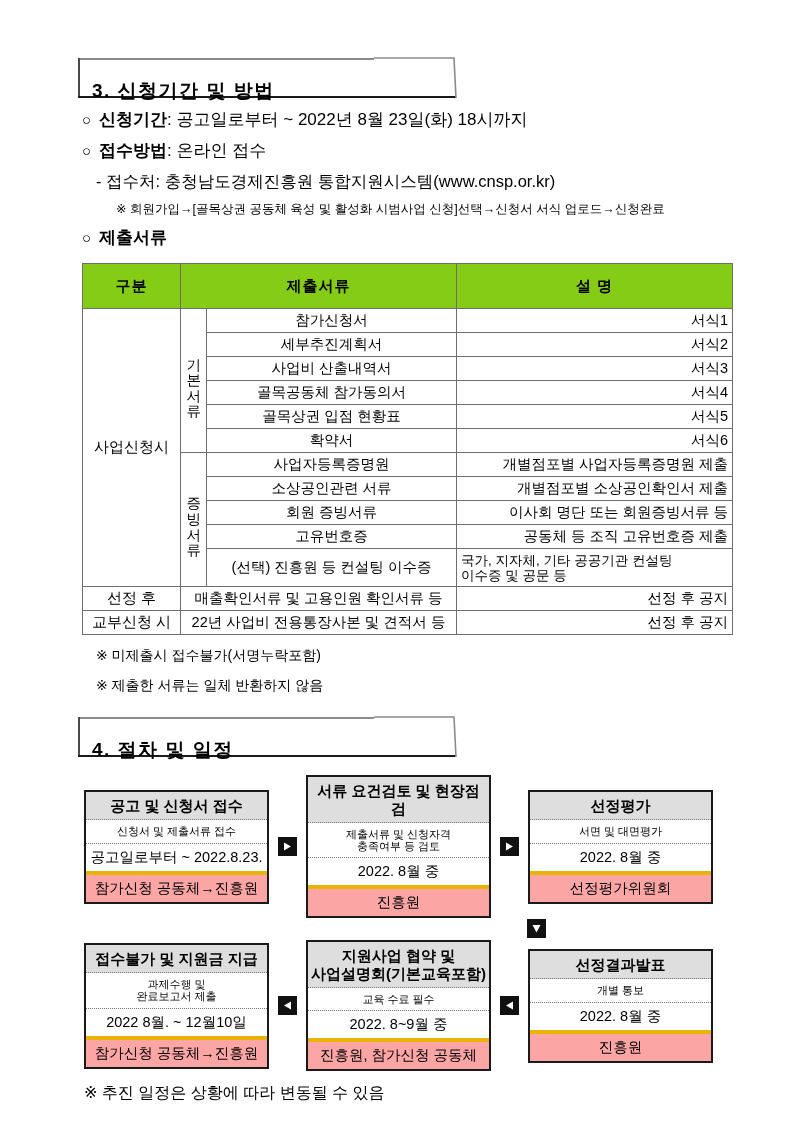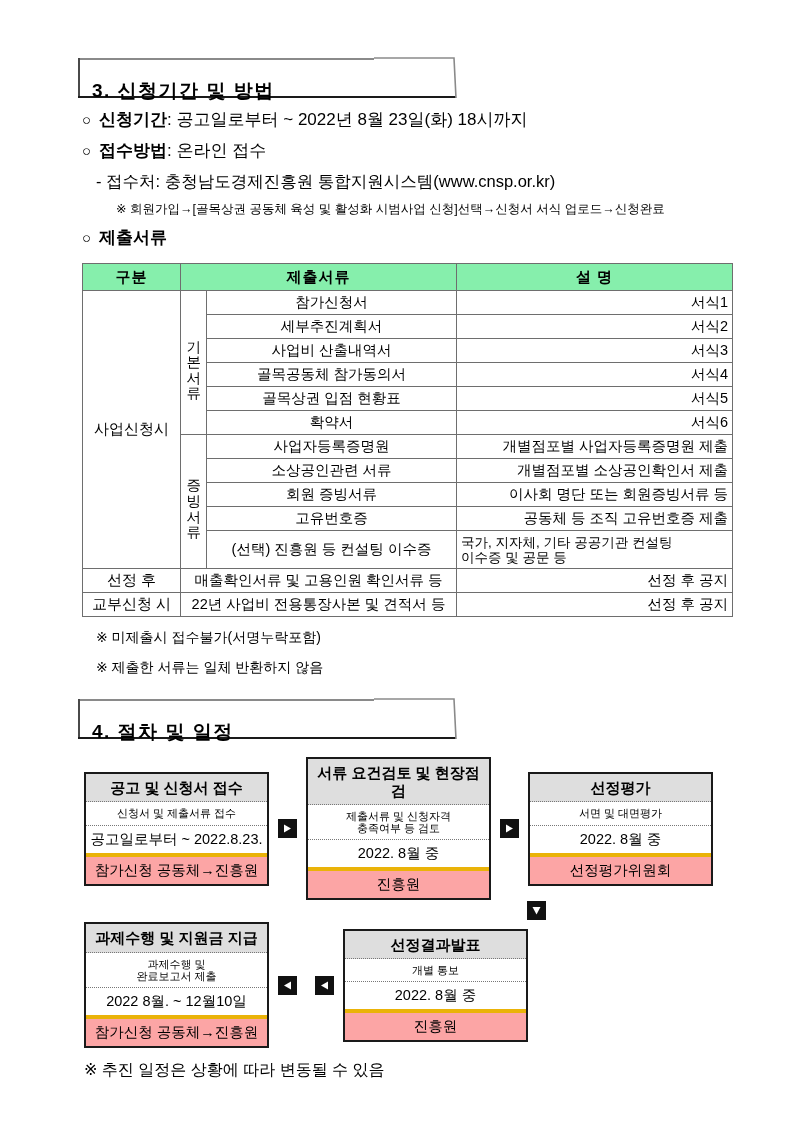--- a/index.html
+++ b/index.html
@@ -86,26 +86,26 @@
     table-layout: fixed;
     font-size: 14.5px;
   }
   table.docs th, table.docs td {
     border: 1px solid #6e6e6e;
     padding: 2px 4px;
     height: 14px;
     vertical-align: middle;
   }
   table.docs thead th {
-    background: #86efac;
+    background: #84cc16;
     font-weight: bold;
     text-align: center;
     font-size: 15px;
     letter-spacing: 1px;
-    height: 27px;
+    height: 45px;
   }
   td.c-center { text-align: center; }
   td.c-left { text-align: right; padding-left: 7px; }
   td.vertical {
     width: 26px;
     text-align: center;
     padding: 0;
   }
   td.vertical .vtext {
     writing-mode: vertical-rl;
@@ -360,32 +360,38 @@
     <div style="position:relative; height:22px;">
       <div class="arrow-v-wrap" style="left:527px; top:1px;">
         <svg width="13" height="13" viewBox="0 0 13 13">
             <polygon points="2.5,3 10.5,3 6.5,10.5" fill="#ffffff"></polygon>
           </svg>
       </div>
     </div>
 
     <div class="flow-row">
       <div class="flow-box">
-        <div class="fb-head multiline">과제수행 및 지원금 지급</div>
+        <div class="fb-head multiline">접수불가 및 지원금 지급</div>
         <div class="fb-body multiline">과제수행 및<br>완료보고서 제출</div>
         <div class="fb-date">2022 8월. ~ 12월10일</div>
         <div class="fb-org">참가신청 공동체→진흥원</div>
       </div>
 
       <div class="arrow-h">
         <svg width="13" height="13" viewBox="0 0 13 13">
             <polygon points="10,2.5 10,10.5 3,6.5" fill="#ffffff"></polygon>
           </svg>
       </div>
 
+      <div class="flow-box">
+        <div class="fb-head multiline">지원사업 협약 및<br>사업설명회(기본교육포함)</div>
+        <div class="fb-body multiline">교육 수료 필수</div>
+        <div class="fb-date">2022. 8~9월 중</div>
+        <div class="fb-org">진흥원, 참가신청 공동체</div>
+      </div>
 
       <div class="arrow-h">
         <svg width="13" height="13" viewBox="0 0 13 13">
             <polygon points="10,2.5 10,10.5 3,6.5" fill="#ffffff"></polygon>
           </svg>
       </div>
 
       <div class="flow-box">
         <div class="fb-head multiline">선정결과발표</div>
         <div class="fb-body multiline">개별 통보</div>

